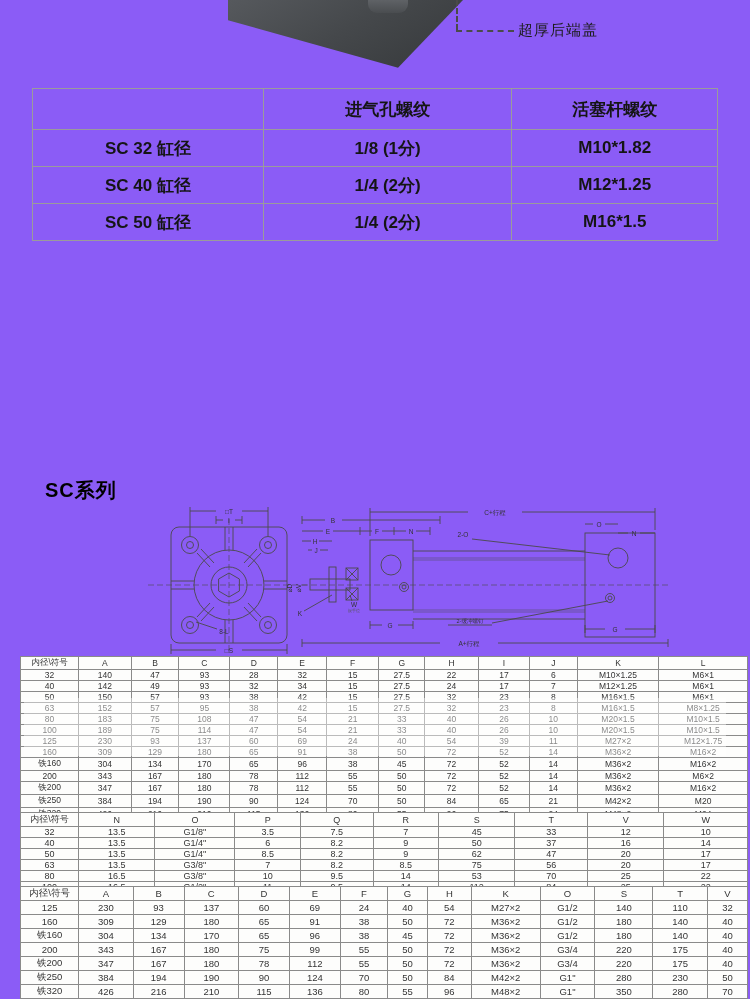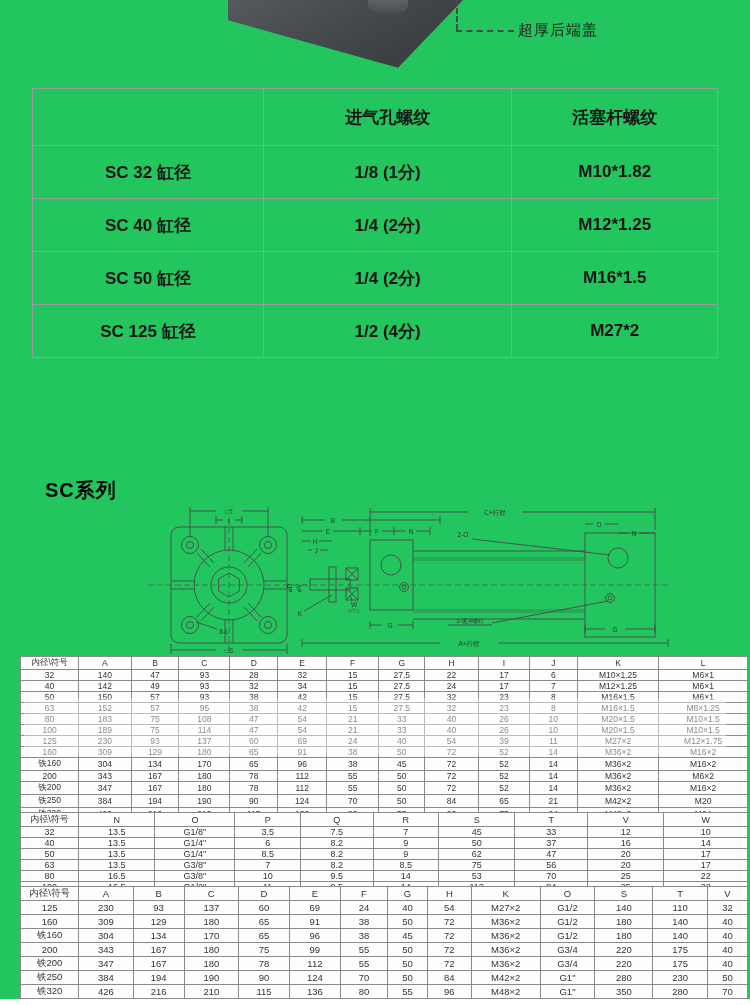--- a/index.html
+++ b/index.html
@@ -1,30 +1,30 @@
 <!DOCTYPE html>
 <html><head>
 <meta charset="utf-8">
 <style>
   html,body{margin:0;padding:0;background:#fff;}
-  .page{position:relative;width:750px;height:999px;background:#22c55e;overflow:hidden;
+  .page{position:relative;width:750px;height:999px;background:#8b5cf6;overflow:hidden;
         font-family:"Liberation Sans","DejaVu Sans",sans-serif;color:#111;}
   
   .photo-shape{position:absolute;left:228px;top:0;width:250px;height:72px;
     background:linear-gradient(150deg,#56595d 0%,#45484b 45%,#343739 100%);
     clip-path:polygon(0% 0%,94% 0%,68% 94%,0% 28%);}
   .photo-bump{position:absolute;left:368px;top:0;width:40px;height:13px;
     background:linear-gradient(180deg,#5f6266,#4a4d50);border-radius:0 0 9px 9px;}
   .callout-line-v{position:absolute;left:456px;top:0;height:30px;width:0;border-left:2px dashed #4a4a4a;}
   .callout-line-h{position:absolute;left:456px;top:30px;width:58px;height:0;border-top:2px dashed #4a4a4a;}
   .callout-label{position:absolute;left:518px;top:21px;font-size:15px;color:#1c1c1c;letter-spacing:1px;}
   
   .thread-table{position:absolute;left:32px;top:88px;width:686px;border-collapse:collapse;table-layout:fixed;}
   .thread-table th,.thread-table td{border:1px solid #9b9b9b;text-align:center;vertical-align:middle;
-    font-size:17px;font-weight:600;color:#151515;height:36px;padding:8px;}
+    font-size:17px;font-weight:600;color:#151515;height:36px;padding:0;}
   .thread-table thead th{height:40px;}
   
   .section-title{position:absolute;left:34px;top:466px;font-size:20px;font-weight:800;color:#000;margin:11px;letter-spacing:1px;}
   
   .drawing{position:absolute;left:20px;top:503px;}
   .drawing text{font-size:6.5px;fill:#333;stroke:none;font-family:"Liberation Sans",sans-serif;}
   .drawing .tiny{font-size:4px;fill:#555;}
   
   .dim-table{position:absolute;left:20px;width:728px;border-collapse:collapse;table-layout:fixed;background:#fdfdfc;}
   .dim-table th,.dim-table td{border:1px solid #8a8a8a;text-align:center;vertical-align:middle;
@@ -67,25 +67,20 @@
         </tr>
         <tr>
           <td>SC 40 缸径</td>
           <td>1/4 (2分)</td>
           <td>M12*1.25</td>
         </tr>
         <tr>
           <td>SC 50 缸径</td>
           <td>1/4 (2分)</td>
           <td>M16*1.5</td>
-        </tr>
-        <tr>
-          <td>SC 125 缸径</td>
-          <td>1/2 (4分)</td>
-          <td>M27*2</td>
         </tr>
       </tbody>
     </table>
 
   <h2 class="section-title">SC系列</h2>
 
   <svg class="drawing" width="710" height="152" viewBox="0 0 710 152">
     <g stroke="#4a4a4a" fill="none" stroke-width="0.9">
       <line x1="128" y1="82" x2="290" y2="82" stroke-dasharray="6 3" stroke-width="0.6"></line>
       <line x1="209" y1="16" x2="209" y2="150" stroke-dasharray="6 3" stroke-width="0.6"></line>

